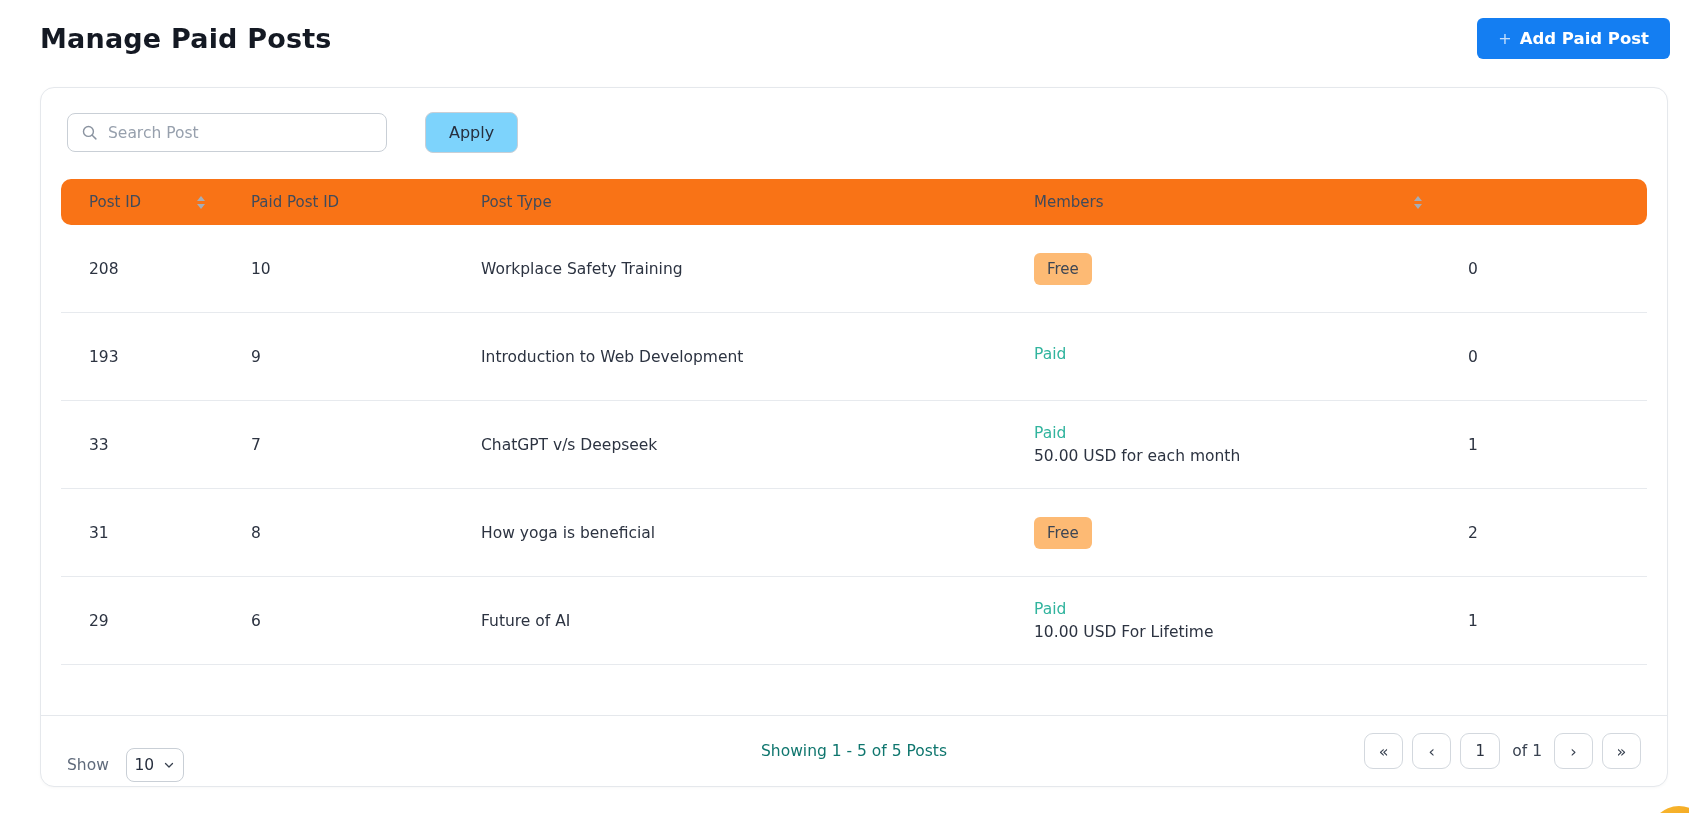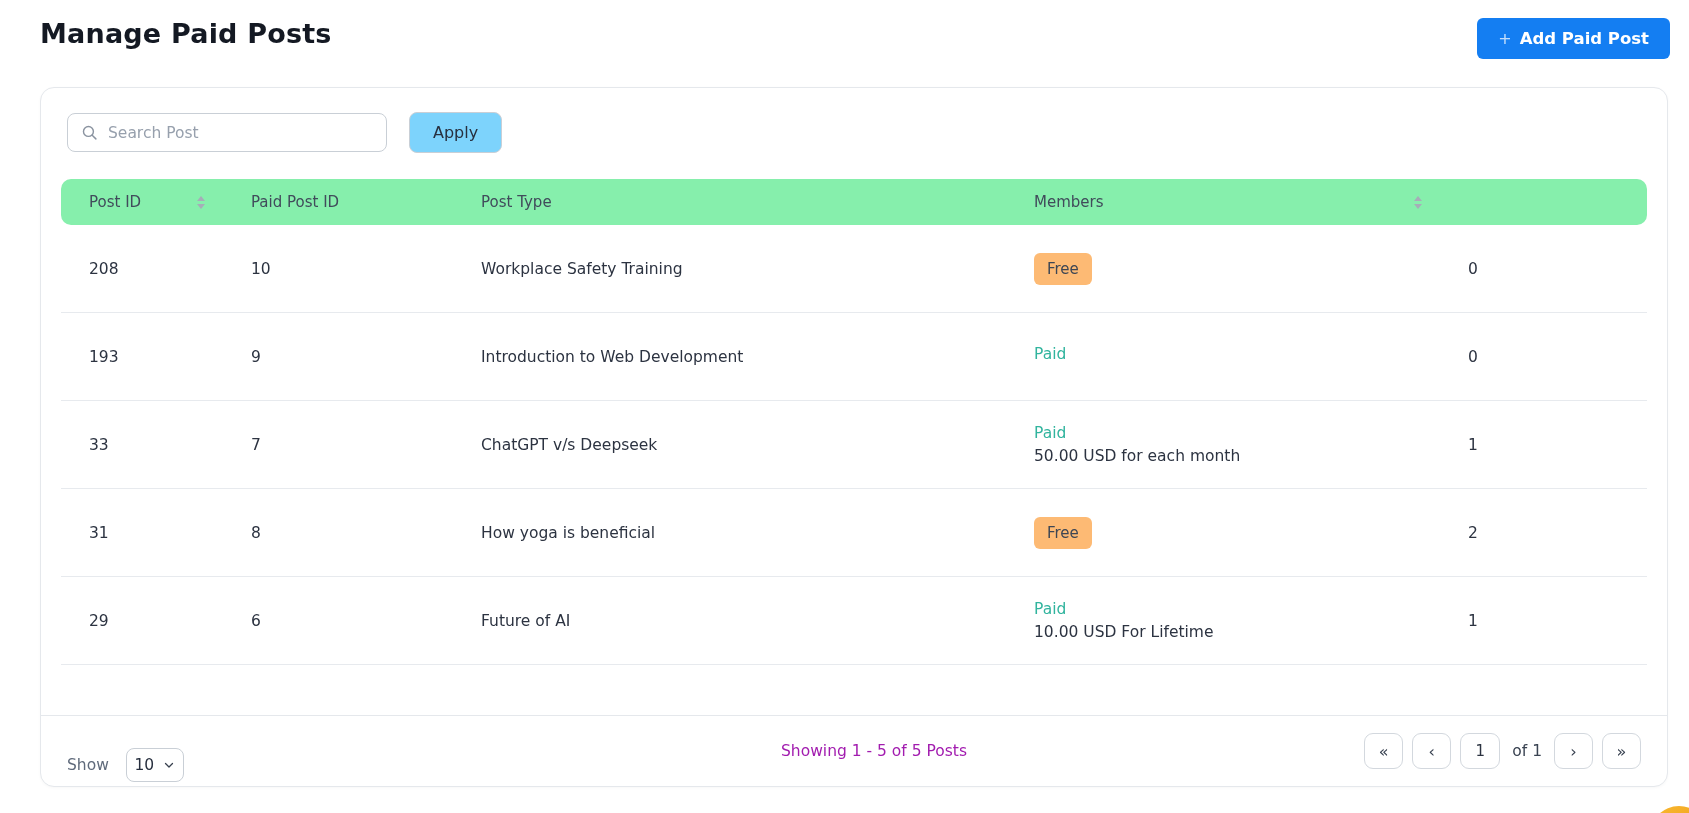--- a/index.html
+++ b/index.html
@@ -2,53 +2,53 @@
 <html><head>
 <meta charset="utf-8">
 <style>
   * { box-sizing: border-box; }
   html, body { margin:0; padding:0; }
   body {
     width:1689px; height:813px; overflow:hidden; position:relative;
     background:#ffffff; color:#2c3341;
     font-family:"DejaVu Sans","Liberation Sans",sans-serif;
   }
-  .topbar { display:flex; justify-content:space-between; align-items:flex-start; padding:18px 19px 0 40px; }
+  .topbar { display:flex; justify-content:space-between; align-items:center; padding:18px 19px 0 40px; }
   .page-title { margin:0; font-size:27px; font-weight:700; color:#141923; letter-spacing:.2px; }
   .btn-primary {
     background:#147ef2; color:#ffffff; border:none; border-radius:6px;
     height:41px; padding:0 21px; font-size:16.5px; font-weight:700;
     display:flex; align-items:center; gap:8px; cursor:pointer; font-family:inherit;
   }
   .btn-primary .plus { font-weight:400; opacity:.75; font-size:16px; }
 
   .card {
     margin:28px 21px 0 40px; height:700px;
     background:#fff; border:1px solid #e5e8ec; border-radius:14px;
     display:flex; flex-direction:column;
     box-shadow:0 1px 3px rgba(16,24,40,.03);
   }
-  .filters { display:flex; align-items:center; gap:22px; padding:24px 26px 0; }
+  .filters { display:flex; align-items:center; gap:38px; padding:24px 26px 0; }
   .search-box { position:relative; width:320px; }
   .search-box input {
     width:100%; height:39px; border:1px solid #c9cfd6; border-radius:8px;
     padding:0 12px 0 40px; font-size:15.5px; font-family:inherit; color:#2c3341; outline:none;
     background:#fff;
   }
   .search-box input::placeholder { color:#97a0ad; }
   .search-icon { position:absolute; left:14px; top:11px; }
   .btn-apply {
     height:41px; padding:0 23px; background:#7dd3fc; border:1px solid #c9cfd6; border-radius:8px;
     font-size:16px; color:#272f3e; font-family:inherit; cursor:pointer; font-weight:400;
   }
 
   .table-wrap { margin:26px 20px 0; flex:1; }
   .thead, .trow { display:grid; grid-template-columns:162px 230px 553px 434px 1fr; }
   .thead {
-    background:#86efac; border-radius:10px; height:46px; align-items:center;
+    background:#f97316; border-radius:10px; height:46px; align-items:center;
     color:#414b5b; font-size:15px;
   }
   .th { display:flex; align-items:center; justify-content:space-between; padding:0 18px 0 28px; cursor:default; }
   .th.sortable { cursor:pointer; }
   .sort-icon { display:flex; flex-direction:column; gap:3px; }
   .sort-icon .up { width:0; height:0; border-left:4px solid transparent; border-right:4px solid transparent; border-bottom:5px solid #a6adb8; }
   .sort-icon .down { width:0; height:0; border-left:4px solid transparent; border-right:4px solid transparent; border-top:5px solid #a6adb8; }
   .trow { height:88px; align-items:center; border-bottom:1px solid #e7eaee; font-size:15.5px; color:#2c3341; }
   .td { padding:0 18px 0 28px; }
   .badge {
@@ -62,21 +62,21 @@
     position:relative; border-top:1px solid #e5e8ec; height:71px; flex:none;
     display:flex; align-items:center; justify-content:space-between;
     padding:0 26px; color:#5f6a7b; font-size:15.5px;
   }
   .show-group { display:flex; align-items:center; gap:17px;margin-top:28px; }
   .page-size-select {
     width:58px; height:34px; border:1px solid #c9cfd6; border-radius:8px; background:#fff;
     display:flex; align-items:center; justify-content:center; gap:9px;
     color:#272f3e; cursor:pointer; font-size:15.5px;
   }
-  .summary { position:absolute; left:50%; transform:translateX(-50%); color:#a21caf; white-space:nowrap;margin-left:20px; }
+  .summary { position:absolute; left:50%; transform:translateX(-50%); color:#0f766e; white-space:nowrap; }
   .pagination { display:flex; align-items:center; gap:9px; }
   .pagination .pbtn {
     width:39px; height:36px; background:#fff; border:1px solid #d3d8de; border-radius:9px;
     display:flex; align-items:center; justify-content:center;
     font-size:16px; color:#3a4352; cursor:pointer; font-family:inherit; padding:0;
   }
   .page-input {
     width:40px; height:36px; border:1px solid #d3d8de; border-radius:9px;
     text-align:center; font-size:15px; color:#2c3341; font-family:inherit; outline:none; background:#fff;
   }

